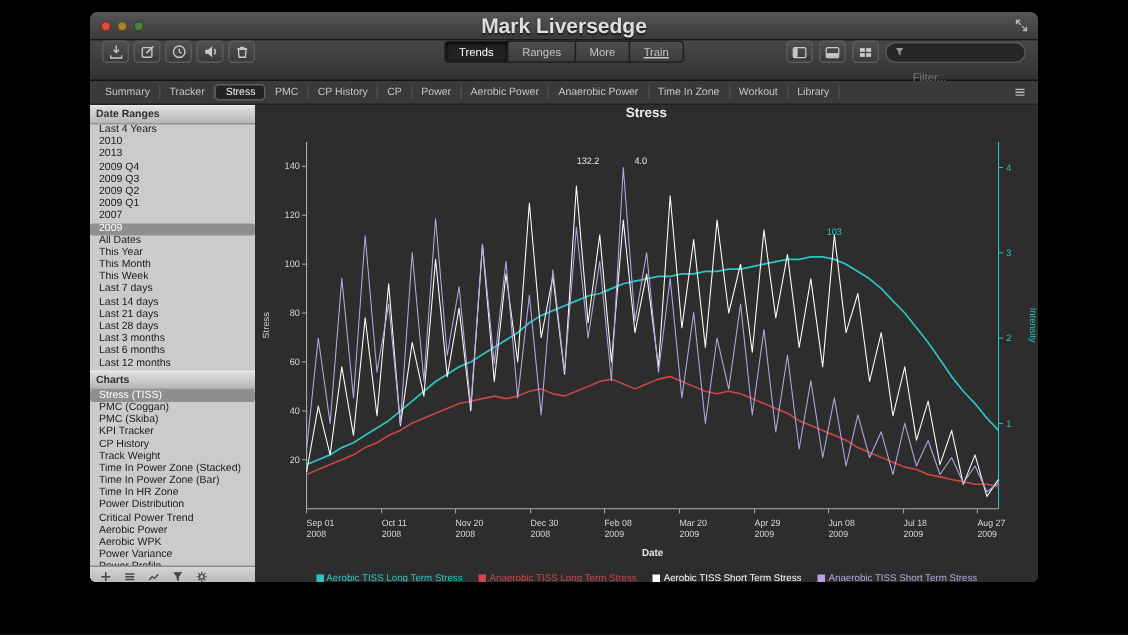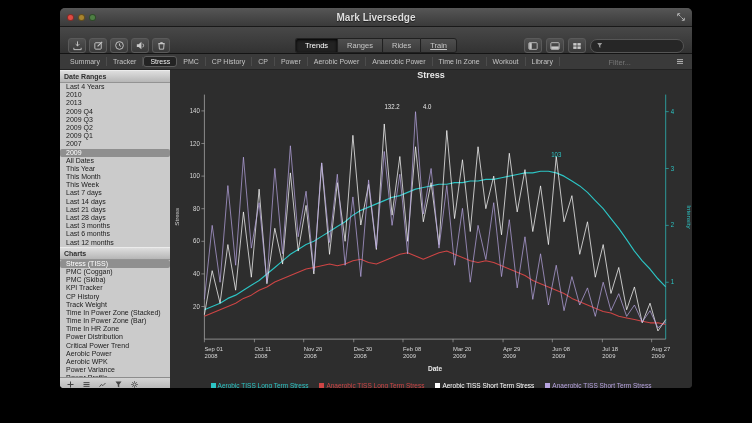--- a/index.html
+++ b/index.html
@@ -5,24 +5,24 @@
   html,body{margin:0;padding:0;}
   body{width:752px;height:423px;background:#000;overflow:hidden;font-family:"Liberation Sans",sans-serif;position:relative;}
   .window{position:absolute;left:60px;top:8px;width:632px;height:380px;background:#2d2d2d;border-radius:5px 5px 4px 4px;overflow:hidden;box-shadow:0 0 14px rgba(0,0,0,0.9);}
   
   .titlebar{height:18px;background:linear-gradient(#565656,#3a3a3a);border-bottom:1px solid #191919;position:relative;display:flex;align-items:center;}
   .traffic{display:flex;gap:4px;padding-left:7px;z-index:2;}
   .tl{width:7px;height:7px;border-radius:50%;display:inline-block;border:1px solid rgba(0,0,0,0.4);box-sizing:border-box;}
   .tl.red{background:#df4b43;}
   .tl.yellow{background:#a8842e;}
   .tl.green{background:#4e7f44;}
-  .title{position:absolute;left:0;right:0;text-align:center;font-size:10px;font-weight:bold;color:#dedede;text-shadow:0 1px 1px #1a1a1a;}
+  .title{position:absolute;left:0;right:0;text-align:center;font-size:14px;font-weight:bold;color:#dedede;text-shadow:0 1px 1px #1a1a1a;}
   .fullscreen-btn{position:absolute;right:5px;top:3px;width:12px;height:12px;display:flex;align-items:center;justify-content:center;z-index:2;}
   
-  .toolbar{height:26px;background:linear-gradient(#484848,#323232);border-bottom:1px solid #141414;position:relative;display:flex;align-items:flex-end;}
+  .toolbar{height:26px;background:linear-gradient(#484848,#323232);border-bottom:1px solid #141414;position:relative;display:flex;align-items:flex-start;}
   .tool-group{display:flex;gap:3px;padding-left:8px;}
   .tool-btn{width:18px;height:15px;border:1px solid #5a5a5a;border-radius:3px;background:linear-gradient(#505050,#3a3a3a);display:flex;align-items:center;justify-content:center;box-sizing:border-box;}
   .segments{position:absolute;left:50%;transform:translateX(-50%);display:flex;}
   .seg{font-size:7.5px;color:#c6c6c6;padding:2px 9px;border:1px solid #202020;border-right-width:0;background:linear-gradient(#4e4e4e,#3c3c3c);}
   .seg:first-child{border-radius:3px 0 0 3px;}
   .seg:last-child{border-radius:0 3px 3px 0;border-right-width:1px;text-decoration:underline;}
   .seg.active{background:#222222;color:#ffffff;box-shadow:inset 0 1px 3px #000;}
   .right-group{margin-left:auto;display:flex;align-items:center;gap:4px;padding-right:8px;}
   .filter{width:94px;height:14px;border-radius:8px;background:#262626;border:1px solid #565656;display:flex;align-items:center;padding:0 5px;gap:3px;box-sizing:border-box;}
   .filter input{background:transparent;border:none;outline:none;color:#9a9a9a;font-size:7.5px;width:100%;font-family:"Liberation Sans",sans-serif;margin-top:34px;}
@@ -97,21 +97,21 @@
         <svg class="icn" width="11" height="11" viewBox="0 0 12 12">
             <path d="M3.2 4h5.6l-.5 6H3.7z" stroke="#c9c9c9" stroke-width="1" fill="none"></path>
             <path d="M2.5 4h7M5 4V2.8h2V4" stroke="#c9c9c9" stroke-width="1" fill="none"></path>
           </svg>
       </div>
     </div>
 
     <div class="segments" id="segments">
         <div class="seg active">Trends</div>
         <div class="seg">Ranges</div>
-        <div class="seg">Rides</div>
+        <div class="seg">More</div>
         <div class="seg">Train</div>
       </div>
 
     <div class="right-group">
       <div class="tool-btn">
         <svg class="icn" width="12" height="10" viewBox="0 0 12 12">
             <rect x="1" y="2" width="10" height="8" rx="1" stroke="#c9c9c9" stroke-width="1" fill="none"></rect>
             <rect x="1.5" y="2.5" width="3" height="7" fill="#c9c9c9"></rect>
           </svg>
       </div>

